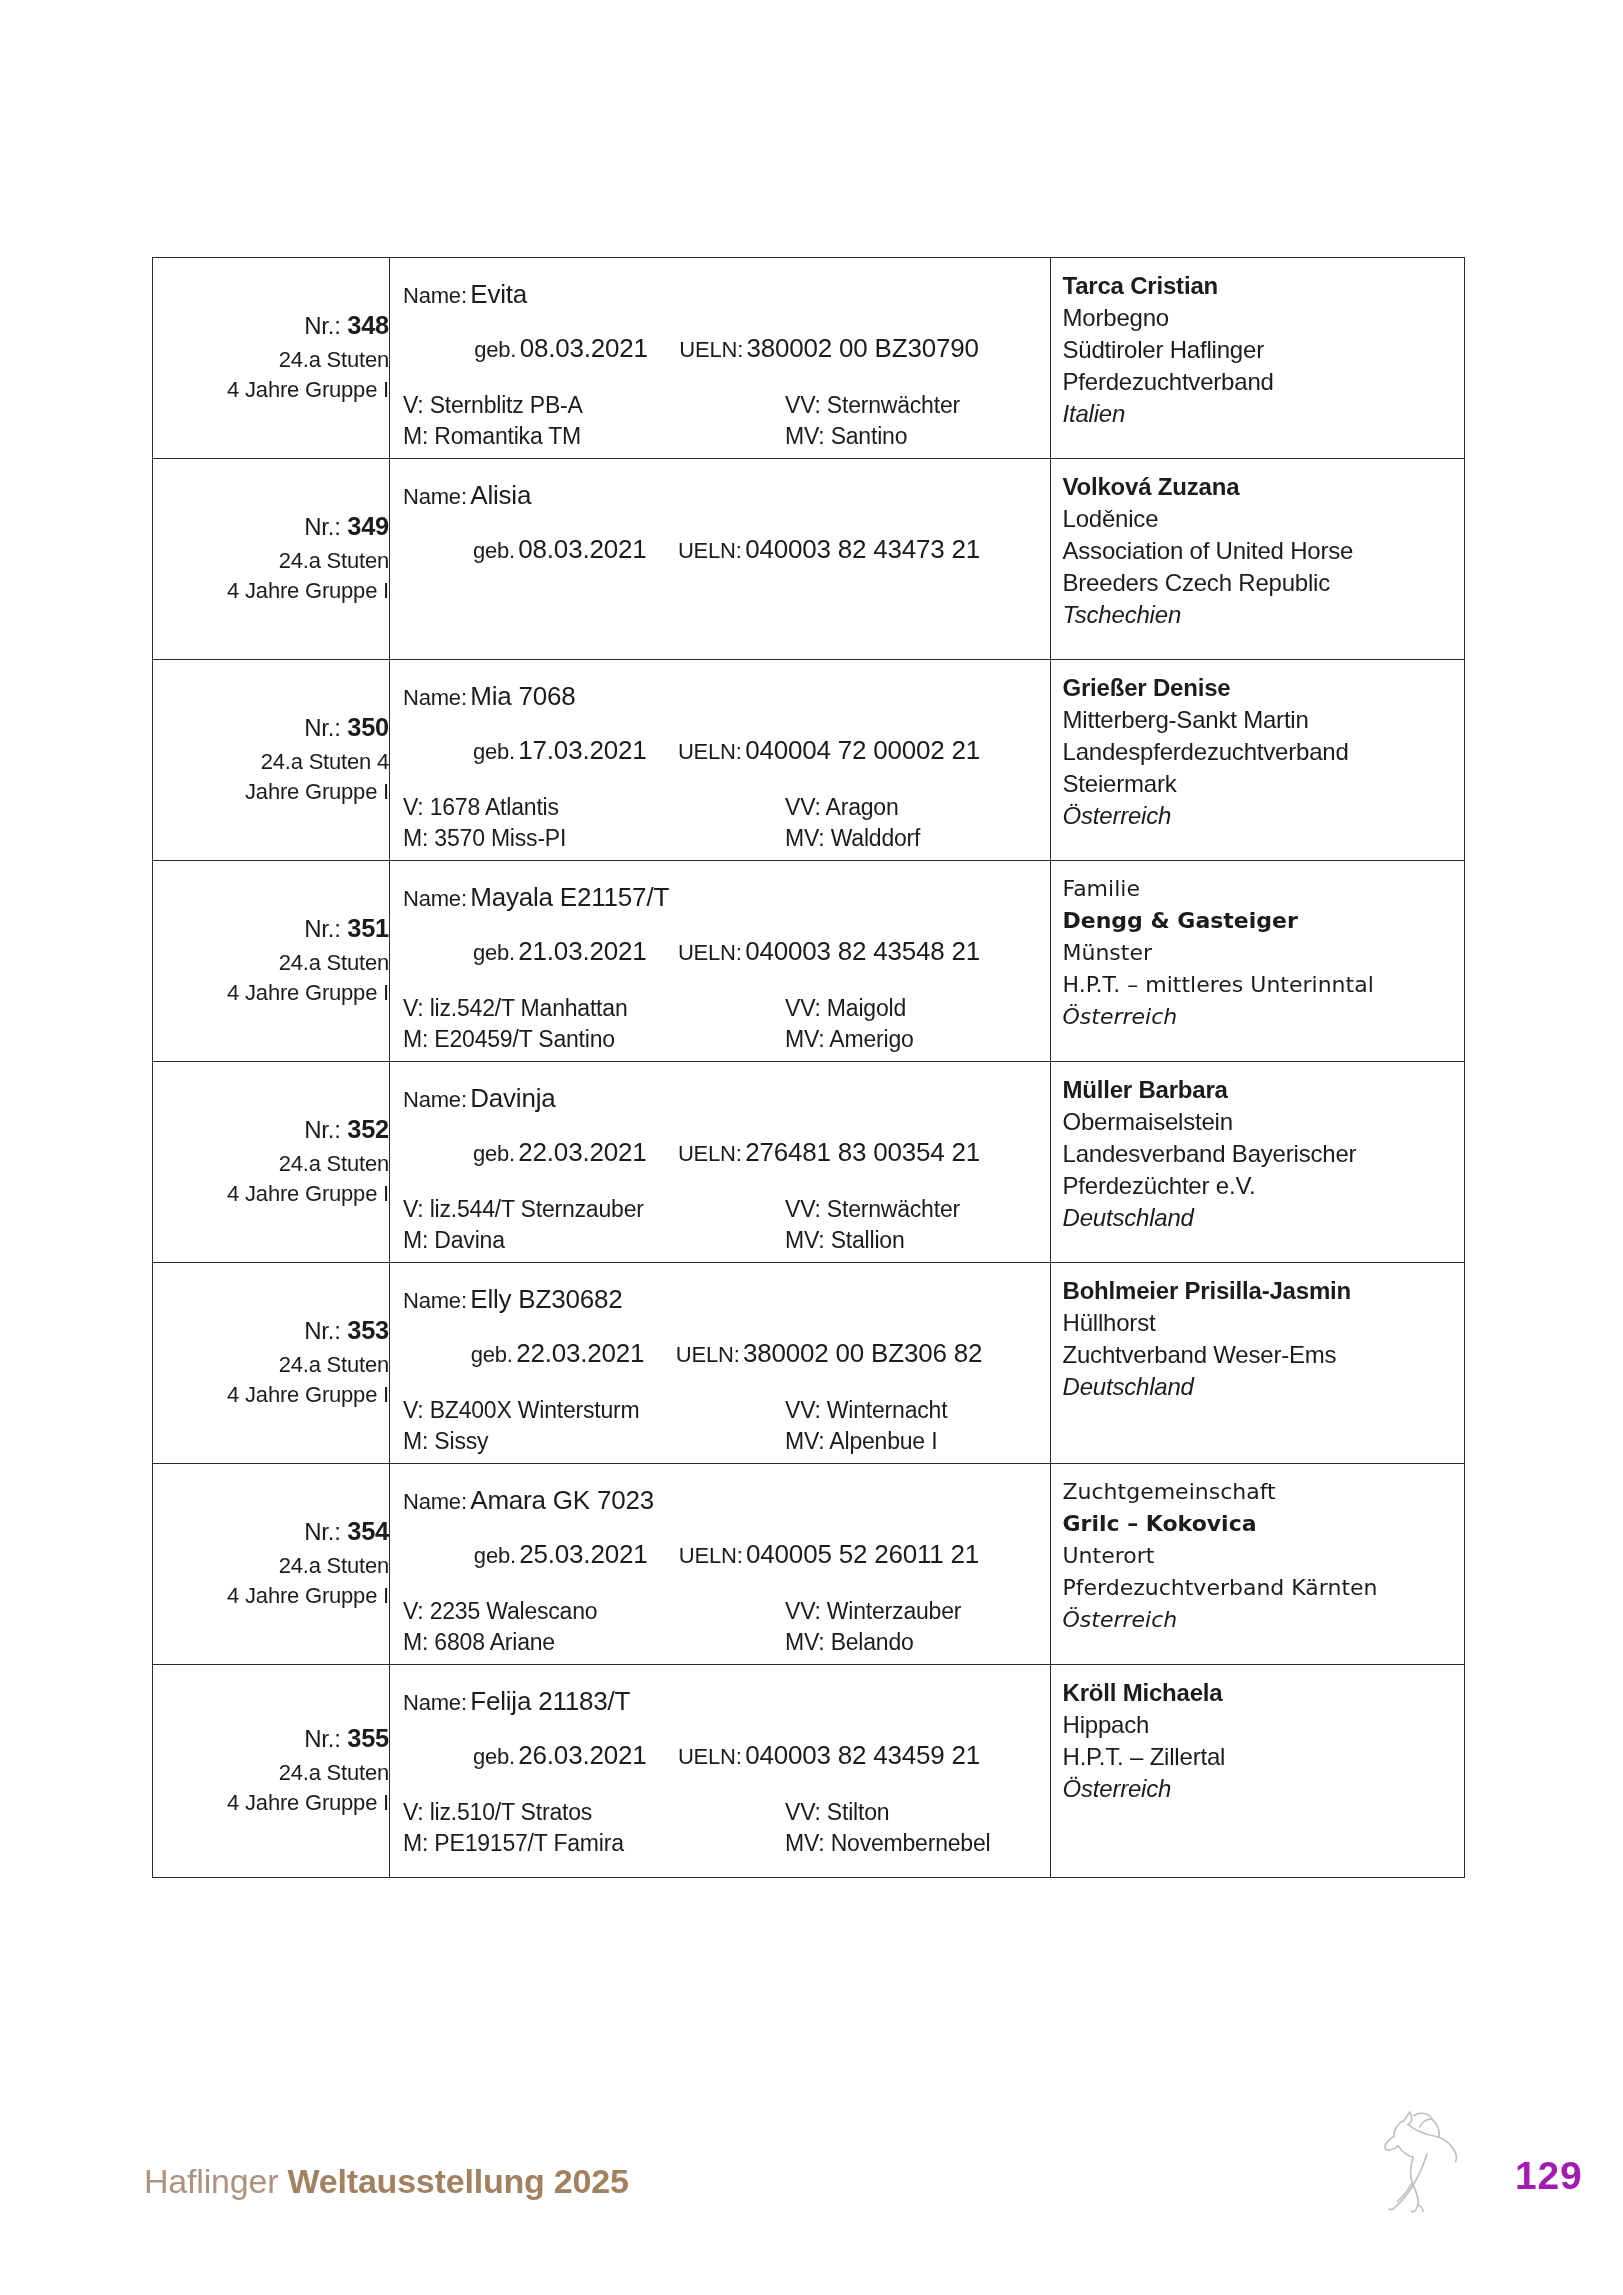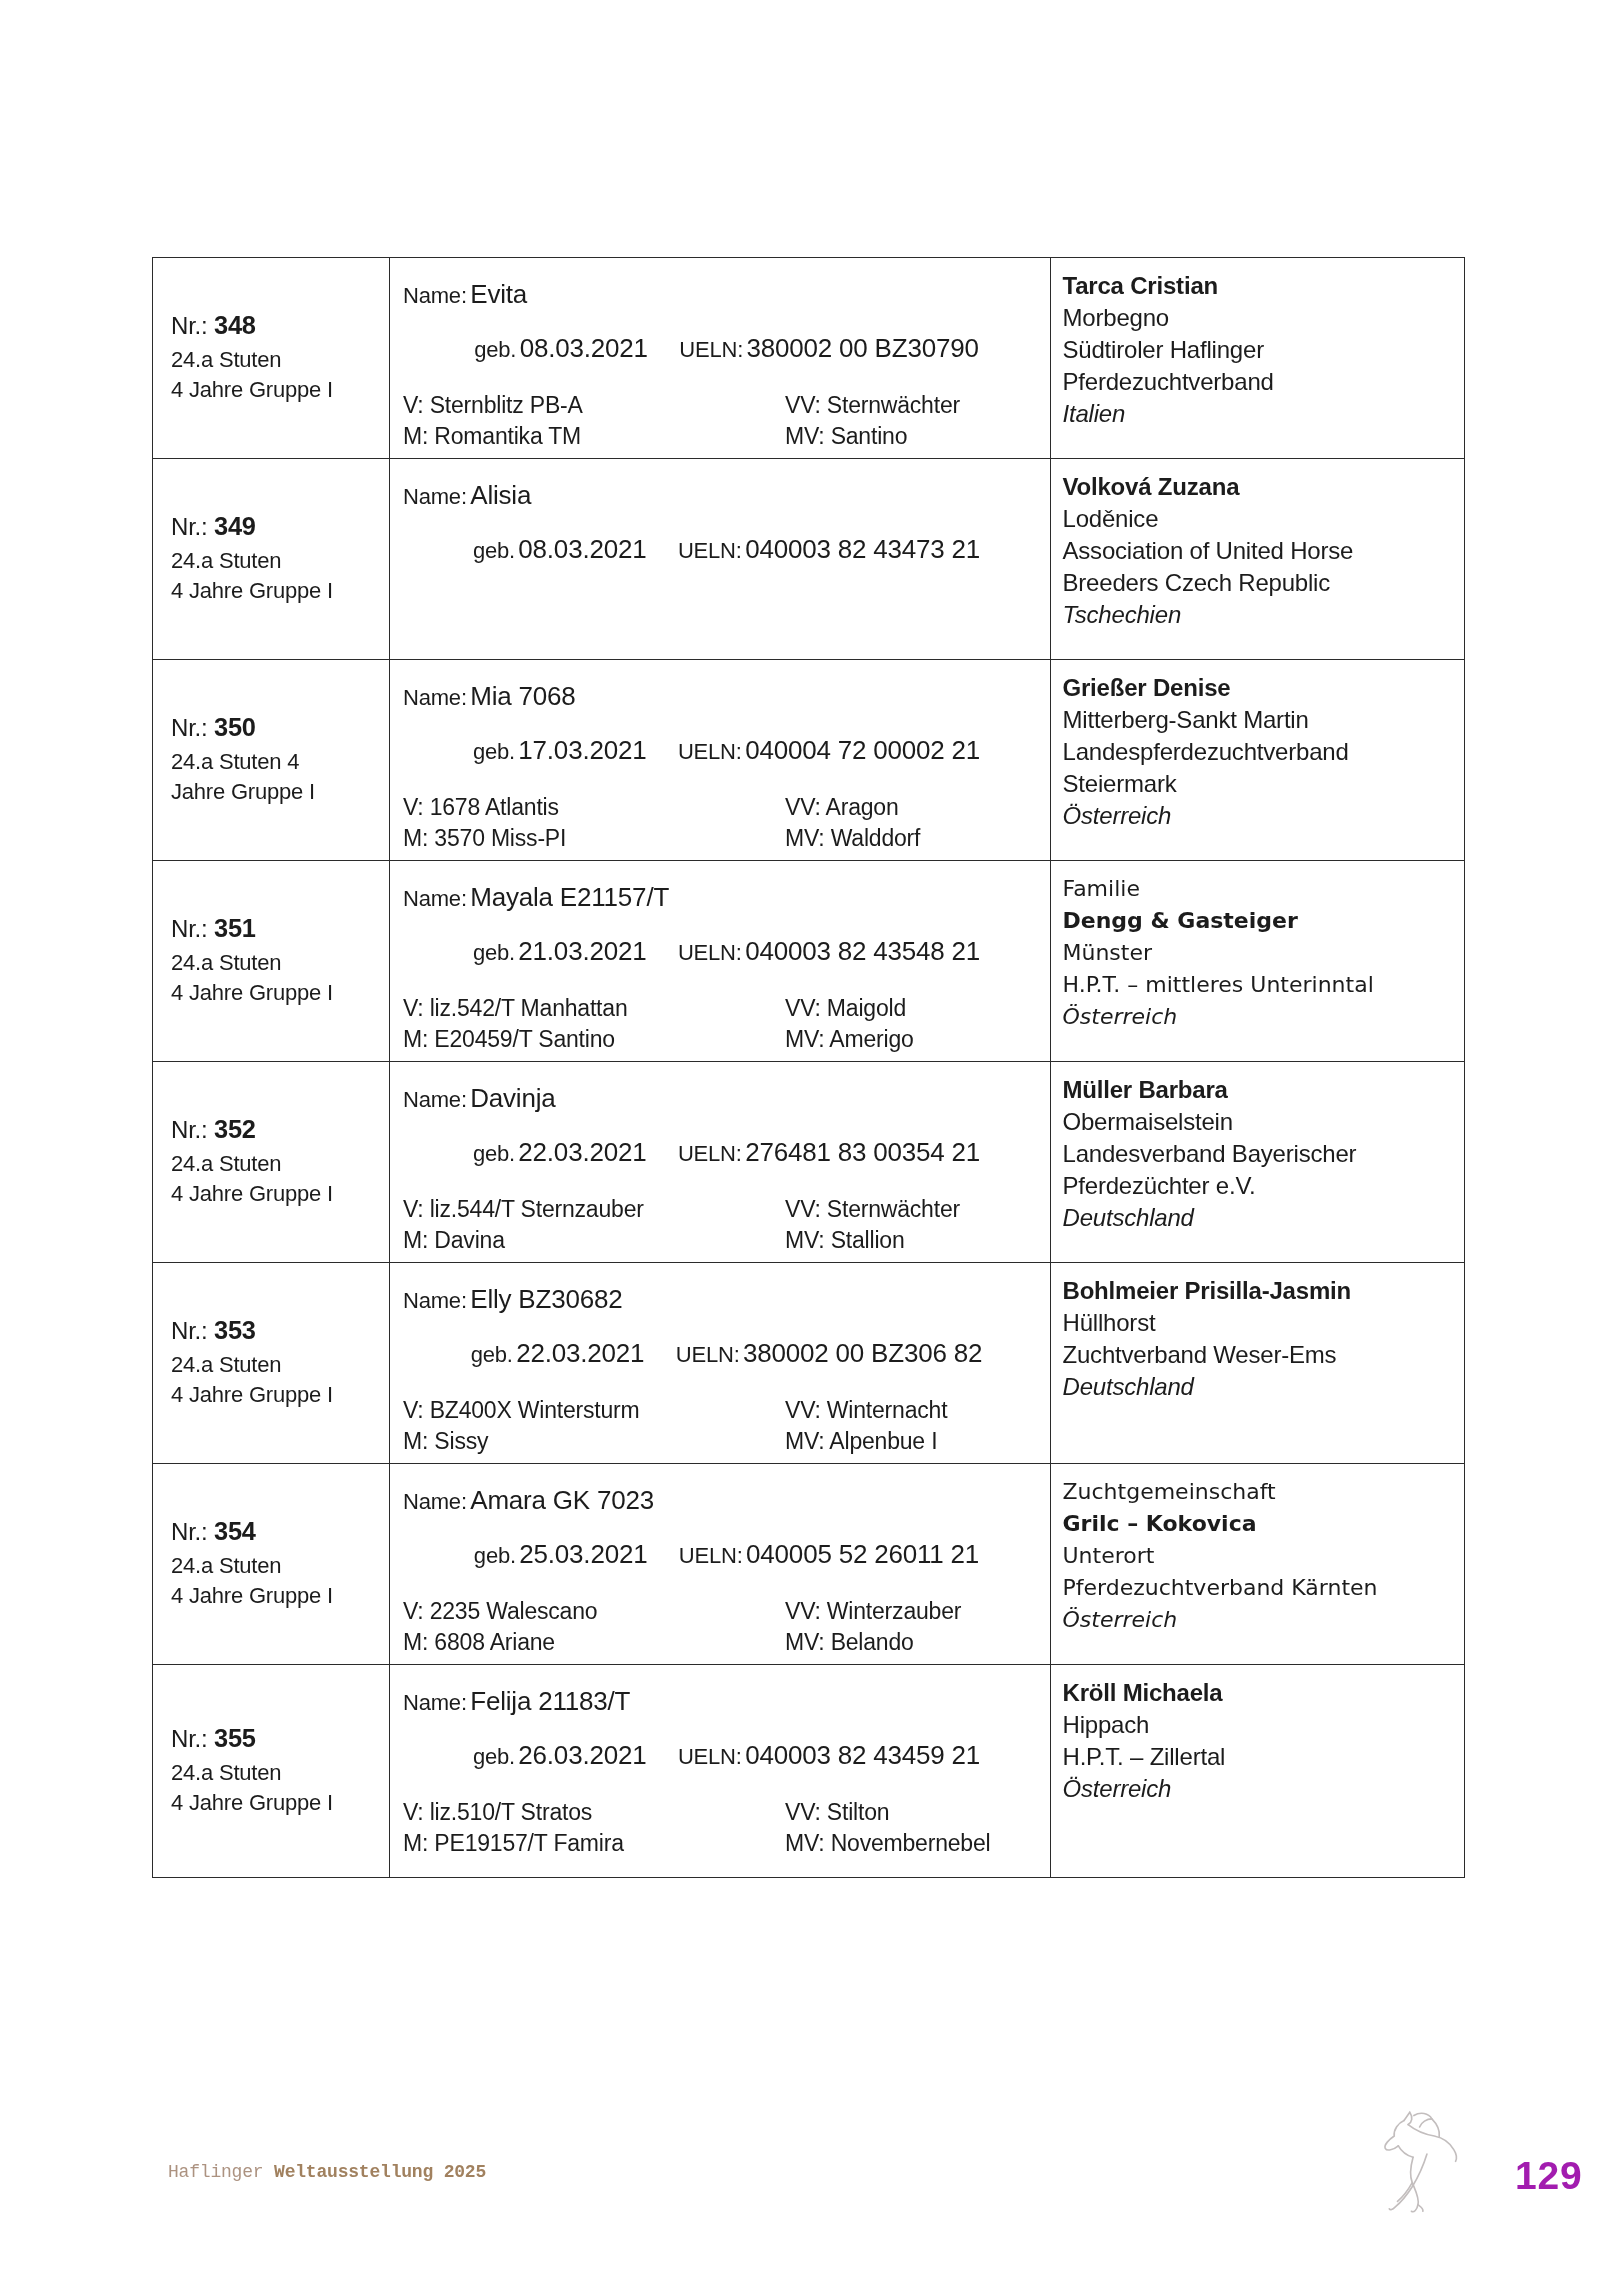--- a/index.html
+++ b/index.html
@@ -25,20 +25,21 @@
     box-sizing:border-box;
     letter-spacing:-0.2px;
   }
   .row:last-child{height:212px;border-bottom:none;}
   .cell{border-right:1.6px solid #2b2b2b;box-sizing:border-box;overflow:hidden;}
   .cell.owner{border-right:none;}
   
   .cell.entry{
     display:flex;flex-direction:column;justify-content:center;
     padding-left:18px;
+    text-align:right;
   }
   .nr-line{font-size:24px;margin-bottom:4.9px;}
   .nr-num{font-weight:bold;font-size:25.4px;}
   .cat-line{font-size:22px;line-height:30px;}
   
   .cell.details{padding:21px 0 0 13px;}
   .lbl{font-size:22px;}
   .big{font-size:26px;}
   .name-line .big{font-weight:normal;}
   .geb-line{margin-top:23px;text-align:center;}
@@ -47,21 +48,21 @@
     margin-top:26px;
     display:grid;grid-template-columns:382px 1fr;
     font-size:23px;line-height:31px;
   }
   
   .cell.owner{padding:11.5px 8.2px 0 11.5px;font-size:24px;line-height:32px;}
   .owner-bold{font-weight:bold;}
   .owner-country{font-style:italic;}
   .cell.owner.wide{font-family:"DejaVu Sans",sans-serif;font-size:22px;letter-spacing:0;}
   
-  .footer-brand{position:absolute;left:168px;top:2162px;font-size:18px;letter-spacing:-0.2px;font-family:Liberation Mono, monospace;}
+  .footer-brand{position:absolute;left:144px;top:2162px;font-size:34px;letter-spacing:-0.2px;}
   .brand-light{color:#ac9280;}
   .brand-bold{color:#a1815f;font-weight:bold;}
   .page-number{position:absolute;left:1515px;top:2154px;font-size:39px;font-weight:bold;color:#a21caf;letter-spacing:0.8px;}
   .horse-logo{position:absolute;left:1376px;top:2109px;}
 </style>
 </head>
 <body>
 
 <div class="page">
 

